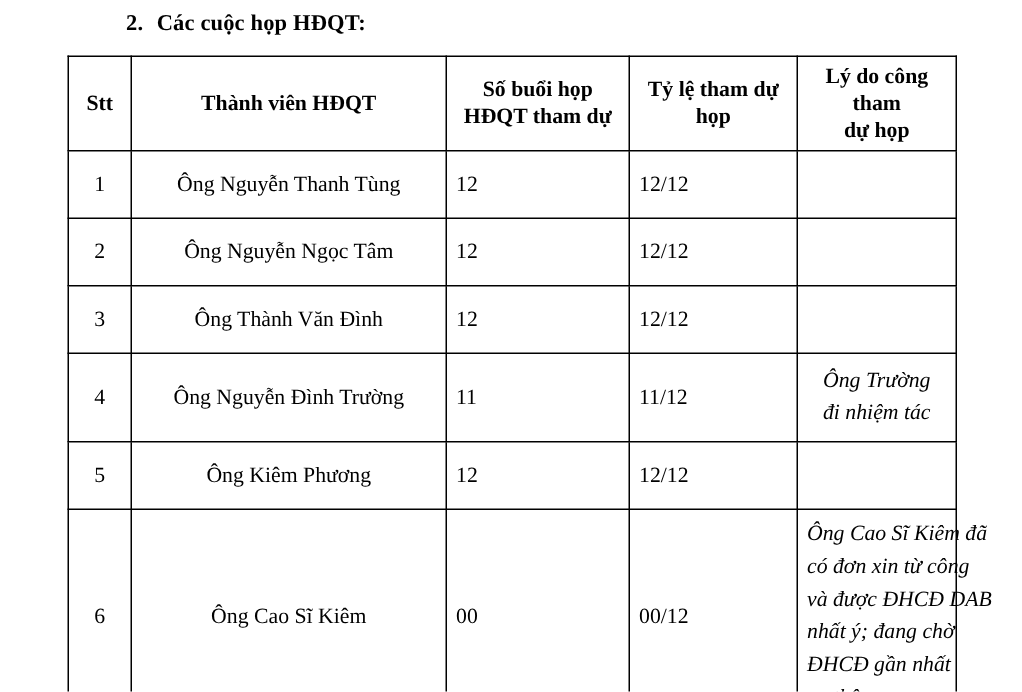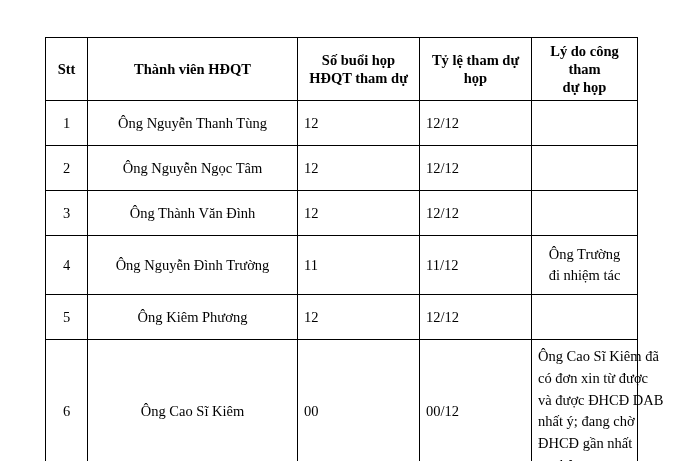--- a/index.html
+++ b/index.html
@@ -65,36 +65,40 @@
   }
   td.name {
     text-align: center;
     padding-left: 14px;
   }
   td.count, td.rate {
     text-align: left;
   }
   td.reason {
     text-align: center;
+    font-style: italic;
     line-height: 1.5;
     font-size: 14px;
   }
   tr.r1 td, tr.r2 td, tr.r3 td, tr.r5 td { height: 34px; }
   tr.r4 td { height: 48px; }
   tr.r6 td { height: 132px; }
   .reason-lines span {
     display: block;
     white-space: nowrap;
   }
 </style>
 </head>
 <body>
 
 <div class="page">
 
+  <div class="heading">
+    <span class="num">2.</span><span>Các cuộc họp HĐQT:</span>
+  </div>
 
   <table class="meeting-table">
     <colgroup>
       <col class="c-stt">
       <col class="c-name">
       <col class="c-count">
       <col class="c-rate">
       <col class="c-reason">
     </colgroup>
     <thead>
@@ -149,18 +153,18 @@
         <td class="name">Ông Kiêm Phương</td>
         <td class="count">12</td>
         <td class="rate">12/12</td>
         <td class="reason"><span class="reason-lines"></span></td>
       </tr>
       <tr class="r6">
         <td class="stt">6</td>
         <td class="name">Ông Cao Sĩ Kiêm</td>
         <td class="count">00</td>
         <td class="rate">00/12</td>
-        <td class="reason"><span class="reason-lines"><span>Ông Cao Sĩ Kiêm đã</span><span>có đơn xin từ được</span><span>và được ĐHCĐ DAB</span><span>nhất ý; đang chờ</span><span>ĐHCĐ gần nhất</span><span>thông qua</span></span></td>
+        <td class="reason"><span class="reason-lines"><span>Ông Cao Sĩ Kiêm đã</span><span>có đơn xin từ công</span><span>và được ĐHCĐ DAB</span><span>nhất ý; đang chờ</span><span>ĐHCĐ gần nhất</span><span>thông qua</span></span></td>
       </tr>
     </tbody>
   </table>
 
 </div>
 
 </body></html>

